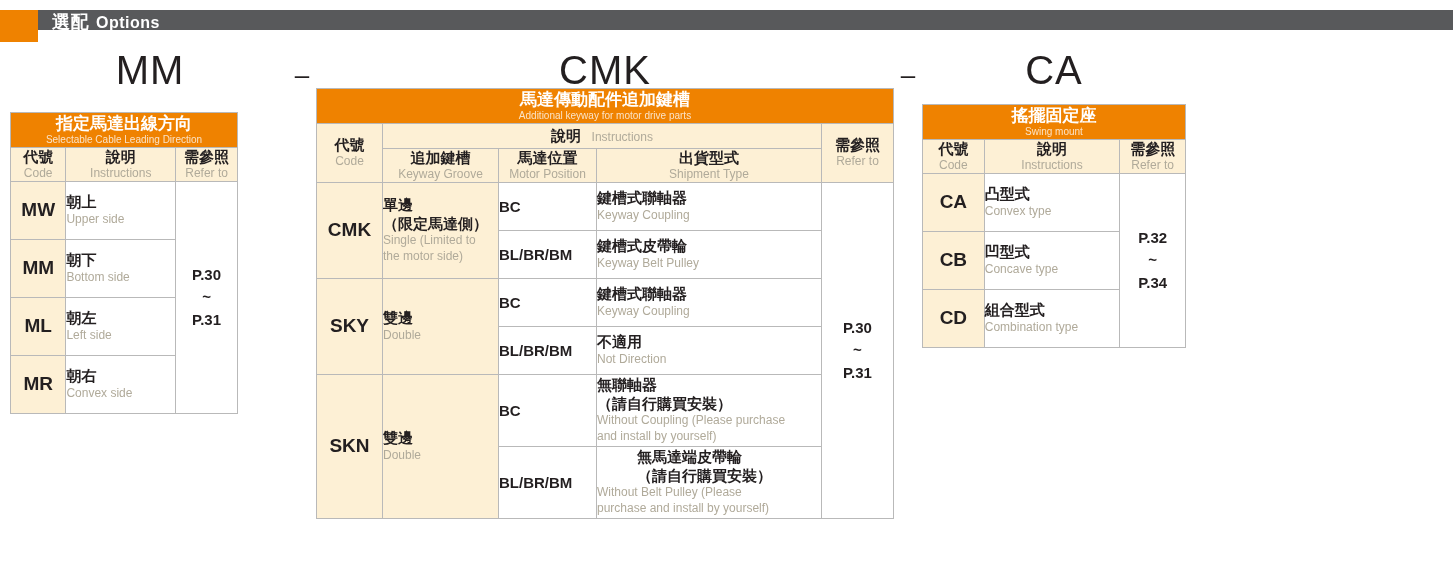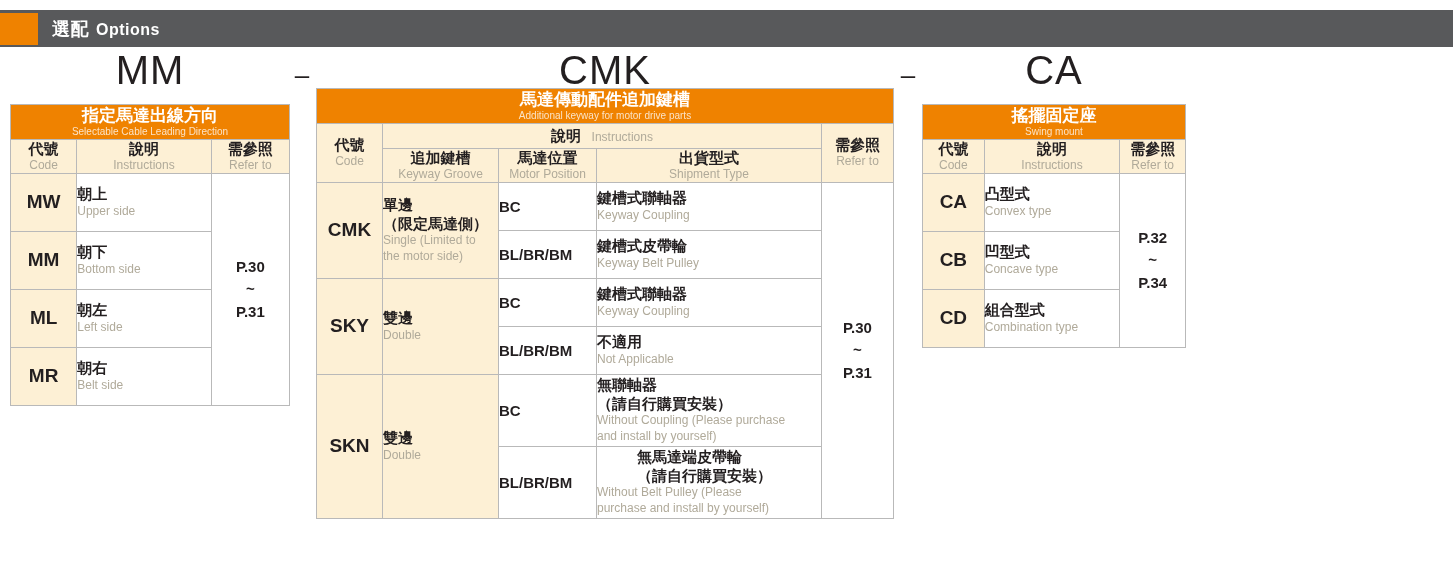--- a/index.html
+++ b/index.html
@@ -7,23 +7,23 @@
   body {
     width:1453px; height:582px;
     background:#ffffff;
     font-family:"Liberation Sans", sans-serif;
     color:#231f20;
     position:relative;
     overflow:hidden;
   }
   
   .header-bar{
-    position:absolute; left:0; top:10px; width:1453px; height:37px;
+    position:absolute; left:0; top:10px; width:1453px; height:20px;
     background:#58595b;
-    display:flex; align-items:center;
+    display:flex; 
   }
   .header-accent{
     width:38px; height:32px; background:#ef8200; flex:0 0 38px;
   }
   .header-title{
     color:#ffffff; font-size:18px; padding-left:14px; letter-spacing:.5px;
     display:flex; align-items:baseline; gap:7px;
   }
   .header-title .cn{ font-size:18px; font-weight:700; }
   .header-title .en{ font-size:16px; font-weight:700; }
@@ -102,21 +102,21 @@
   .mid-cell{
     background:#ffffff;
     text-align:left;
     padding:6px 8px;
     font-size:15px;
     font-weight:700;
     color:#231f20;
   }
 
   
-  #table-mm { left:10px;  top:104px; width:280px;padding-left:44px; }
+  #table-mm { left:10px;  top:112px; width:228px;padding-left:44px; }
   #table-cmk{ left:316px; top:88px; width:578px; }
   #table-ca { left:922px; top:104px; width:264px; }
 </style>
 </head>
 <body>
 
 <div class="header-bar">
   <div class="header-accent"></div>
   <div class="header-title">
     <span class="cn">選配</span>
@@ -175,21 +175,21 @@
     <td class="code-cell" style="height:58px;">ML</td>
     <td class="desc-cell">
       <div class="desc-cn">朝左</div>
       <div class="desc-en">Left side</div>
     </td>
   </tr>
   <tr>
     <td class="code-cell" style="height:58px;">MR</td>
     <td class="desc-cell">
       <div class="desc-cn">朝右</div>
-      <div class="desc-en">Belt side</div>
+      <div class="desc-en">Convex side</div>
     </td>
   </tr>
 </tbody>
   </table>
 
 <table class="tbl" id="table-cmk">
   <tbody>
       <tr>
     <td class="title-cell" colspan="5">
       <div class="title-cn">馬達傳動配件追加鍵槽</div>
@@ -259,21 +259,21 @@
     <td class="mid-cell" style="height:48px;">BC</td>
     <td class="desc-cell">
       <div class="desc-cn">鍵槽式聯軸器</div>
       <div class="desc-en">Keyway Coupling</div>
     </td>
   </tr>
   <tr>
     <td class="mid-cell" style="height:48px;">BL/BR/BM</td>
     <td class="desc-cell">
       <div class="desc-cn">不適用</div>
-      <div class="desc-en">Not Applicable</div>
+      <div class="desc-en">Not Direction</div>
     </td>
   </tr>
 
   <tr>
     <td class="code-cell" rowspan="2">SKN</td>
     <td class="desc-cell" rowspan="2" style="background:#fdf0d5;">
       <div class="desc-cn">雙邊</div>
       <div class="desc-en">Double</div>
     </td>
     <td class="mid-cell" style="height:72px;">BC</td>

